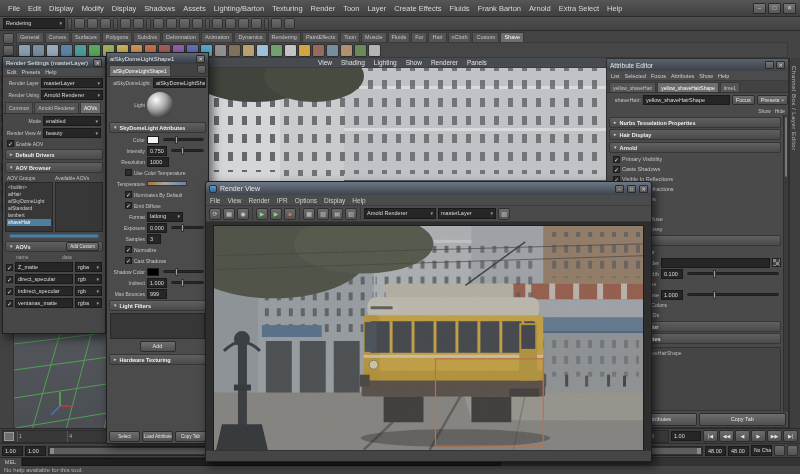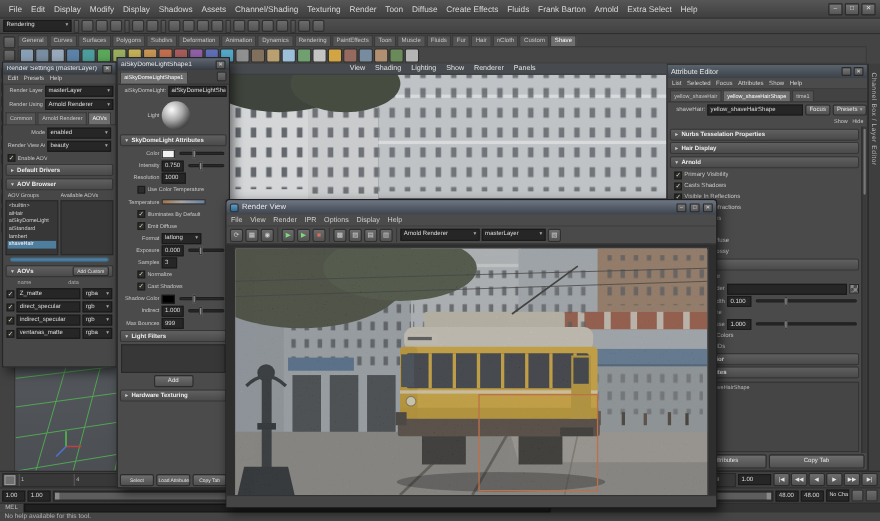--- a/index.html
+++ b/index.html
@@ -133,25 +133,25 @@
   <div id="menubar">
     <div id="menubar-items">
 
     <span class="mi">File</span>
         <span class="mi">Edit</span>
         <span class="mi">Display</span>
         <span class="mi">Modify</span>
         <span class="mi">Display</span>
         <span class="mi">Shadows</span>
         <span class="mi">Assets</span>
-        <span class="mi">Channel/Shading</span>
+        <span class="mi">Lighting/Barton</span>
         <span class="mi">Texturing</span>
         <span class="mi">Render</span>
         <span class="mi">Toon</span>
-        <span class="mi">Diffuse</span>
+        <span class="mi">Layer</span>
         <span class="mi">Create Effects</span>
         <span class="mi">Fluids</span>
         <span class="mi">Frank Barton</span>
         <span class="mi">Arnold</span>
         <span class="mi">Extra Select</span>
         <span class="mi">Help</span>
       </div>
     <div id="winctl">
       <span class="wbtn min"></span>
       <span class="wbtn max"></span>

